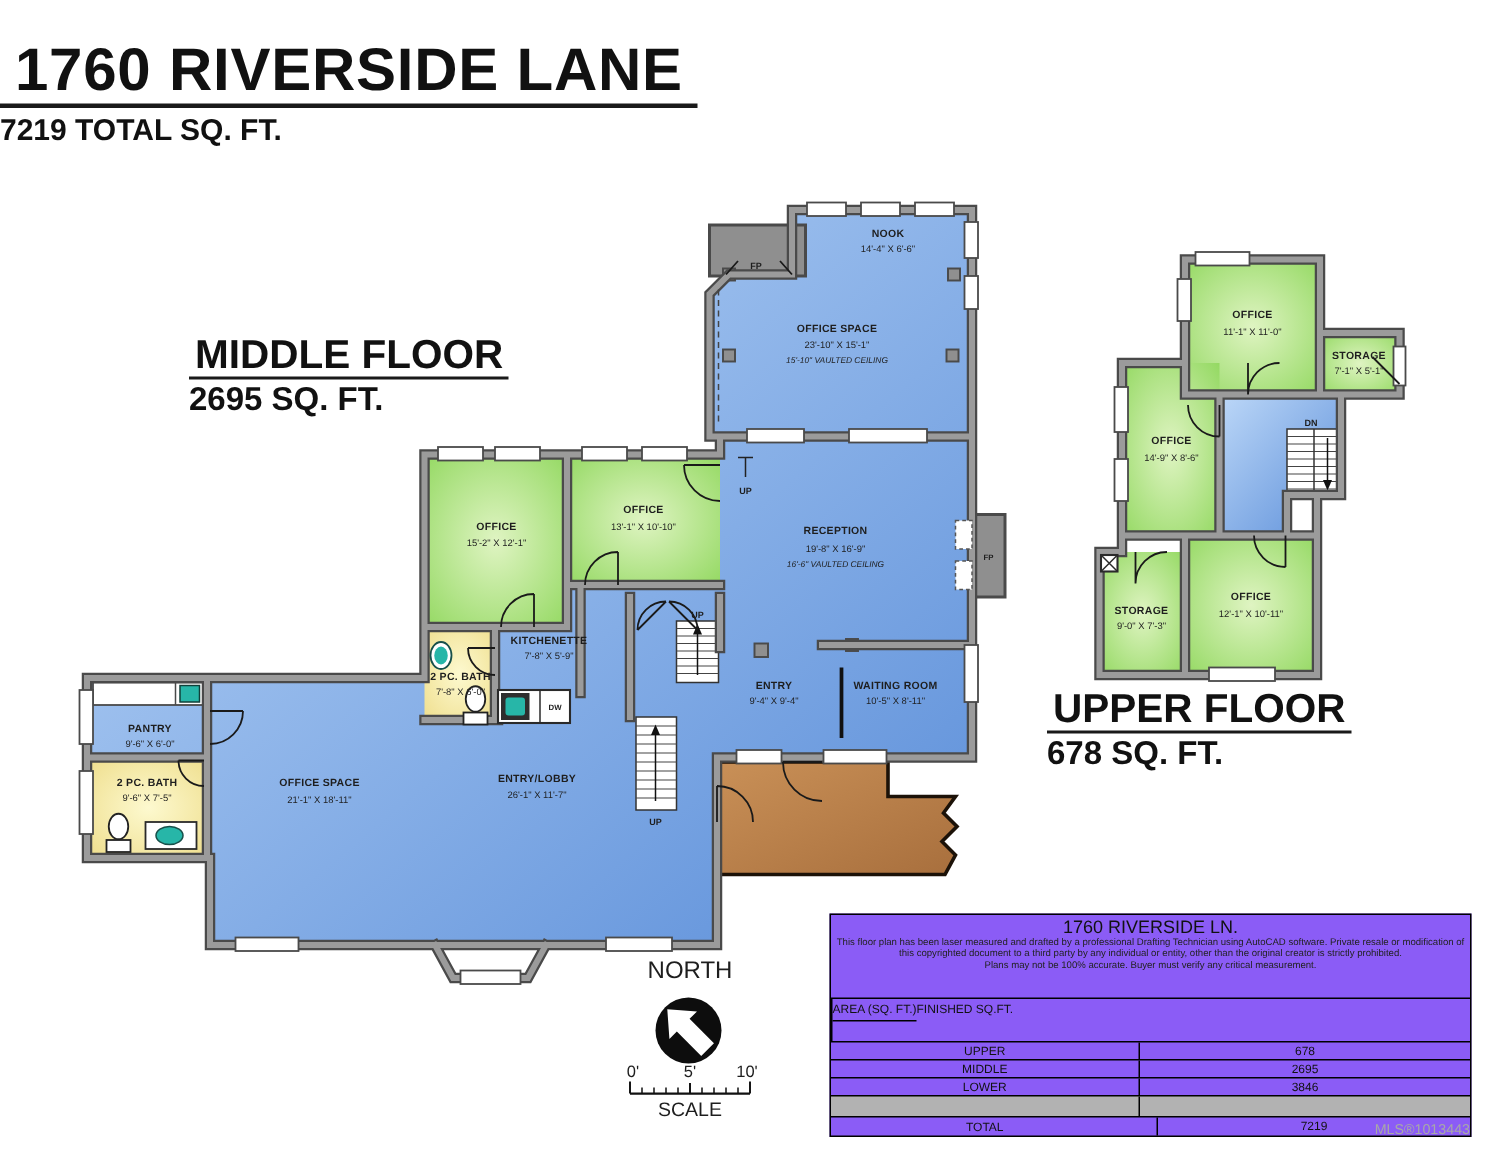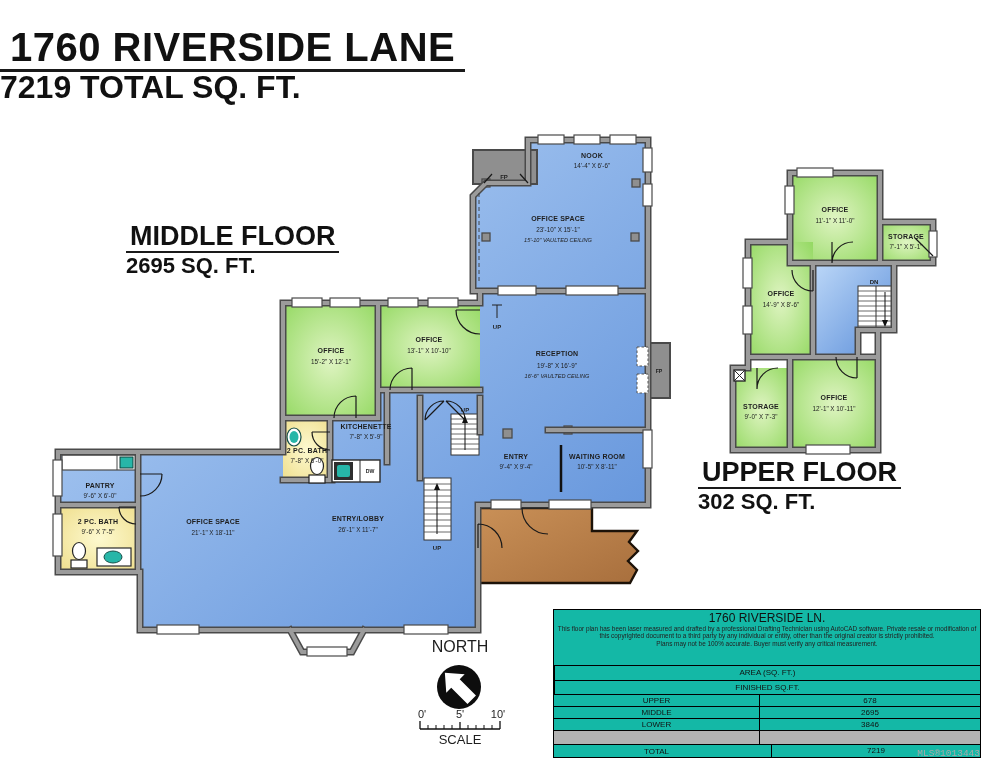--- a/index.html
+++ b/index.html
@@ -9,47 +9,47 @@
   .lt{text-anchor:middle;}
   .rname{font-size:7px;font-weight:600;letter-spacing:.2px;}
   .rdim{font-size:6.3px;}
   .rnote{font-size:5.6px;font-style:italic;}
   .ann{font-size:6px;font-weight:600;}
   .ann-sm{font-size:5.2px;font-weight:600;}
 
   .main-title{position:absolute;left:0;top:26px;width:994px;text-align:left;font-weight:bold;}
   .main-title .t1{display:inline-block;font-size:40px;line-height:42px;letter-spacing:.5px;
                   border-bottom:3px solid #1a1a1a;padding:0 10px 1px;}
-  .main-title .t2{font-size:32px;line-height:26px;margin-top:2px;}
+  .main-title .t2{font-size:20px;line-height:26px;margin-top:2px;}
 
   .floor-heading{position:absolute;font-weight:bold;}
   #mf-heading{left:126px;top:222px;width:228px;}
   #uf-heading{left:698px;top:458px;width:234px;}
   .fh1{display:inline-block;font-size:27px;line-height:29px;border-bottom:2.5px solid #1a1a1a;padding:0 4px;}
   .fh2{font-size:22px;line-height:26px;}
 
-  #itable{position:absolute;left:553px;top:609px;width:426px;border:1.5px solid #000;background:#14b8a6;}
+  #itable{position:absolute;left:553px;top:609px;width:426px;border:1.5px solid #000;background:#8b5cf6;}
   .it-top{text-align:center;padding-top:2px;height:53px;}
   .it-title{font-size:12px;line-height:13px;}
   .it-date{font-size:12px;line-height:13px;}
   .it-disc{font-size:6.4px;line-height:7.4px;color:#222;}
   .it-row{display:flex;border-top:1px solid #000;text-align:center;}
   .it-row .c1{width:205px;display:flex;align-items:center;justify-content:center;font-size:8px;}
   .it-row .c2{flex:1;border-left:1px solid #000;font-size:8px;}
   .it-hdr{height:28px;}
-  .it-hdr .c2{display:flex;flex-direction:column;padding:0;}
+  .it-hdr .c2{display:flex;flex-direction:row;padding:0;}
   .it-hdr .c2 > div{height:14px;line-height:14px;}
   .it-hdr .c2 > div:first-child{border-bottom:1px solid #000;}
   .it-data{height:11px;}
   .it-data .c2{line-height:11px;}
   .it-sep{height:13px;background:#b2b2b2;}
   .it-total{height:12px;gap:12px;}
   .it-total .c2{line-height:12px;}
 
-  #mls{position:absolute;right:14px;top:748px;color:#a8a8a8;font-size:9.5px;font-family:Liberation Mono, monospace;}
+  #mls{position:absolute;right:14px;top:748px;color:#a8a8a8;font-size:9.5px;}
 </style>
 </head>
 <body>
 
 <div class="stage">
 
   <svg width="994" height="768" viewBox="0 0 994 768" style="position:absolute;left:0;top:0;">
     <defs>
       <linearGradient id="gBlue" x1="0" y1="0" x2="1" y2="1">
         <stop offset="0" stop-color="#bdd8f8"></stop>
@@ -300,21 +300,21 @@
     <div class="t2">7219 TOTAL SQ. FT.</div>
   </div>
 
   <div class="floor-heading" id="mf-heading">
     <div class="fh1">MIDDLE FLOOR</div>
     <div class="fh2">2695 SQ. FT.</div>
   </div>
 
   <div class="floor-heading" id="uf-heading">
     <div class="fh1">UPPER FLOOR</div>
-    <div class="fh2">302 SQ. FT.</div>
+    <div class="fh2">678 SQ. FT.</div>
   </div>
 
   <div id="itable">
     <div class="it-top">
       <div class="it-title">1760 RIVERSIDE LN.</div>
       <div class="it-disc">This floor plan has been laser measured and drafted by a professional Drafting Technician using AutoCAD software. Private resale or modification of</div>
       <div class="it-disc">this copyrighted document to a third party by any individual or entity, other than the original creator is strictly prohibited.</div>
       <div class="it-disc">Plans may not be 100% accurate.  Buyer must verify any critical measurement.</div>
     </div>
     <div class="it-row it-hdr">

